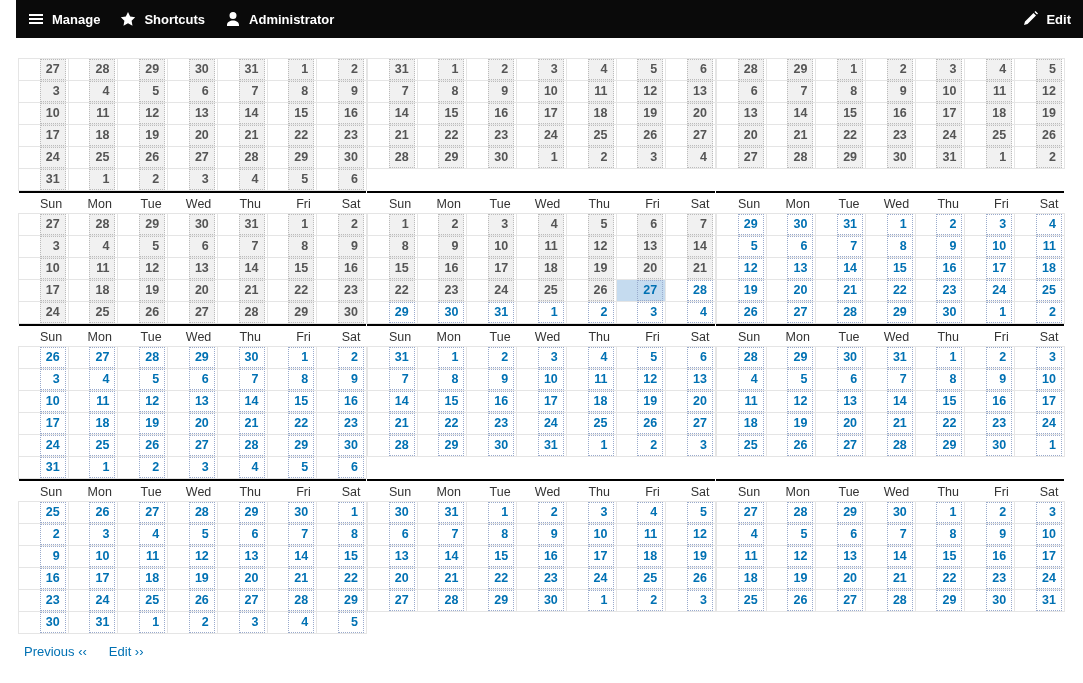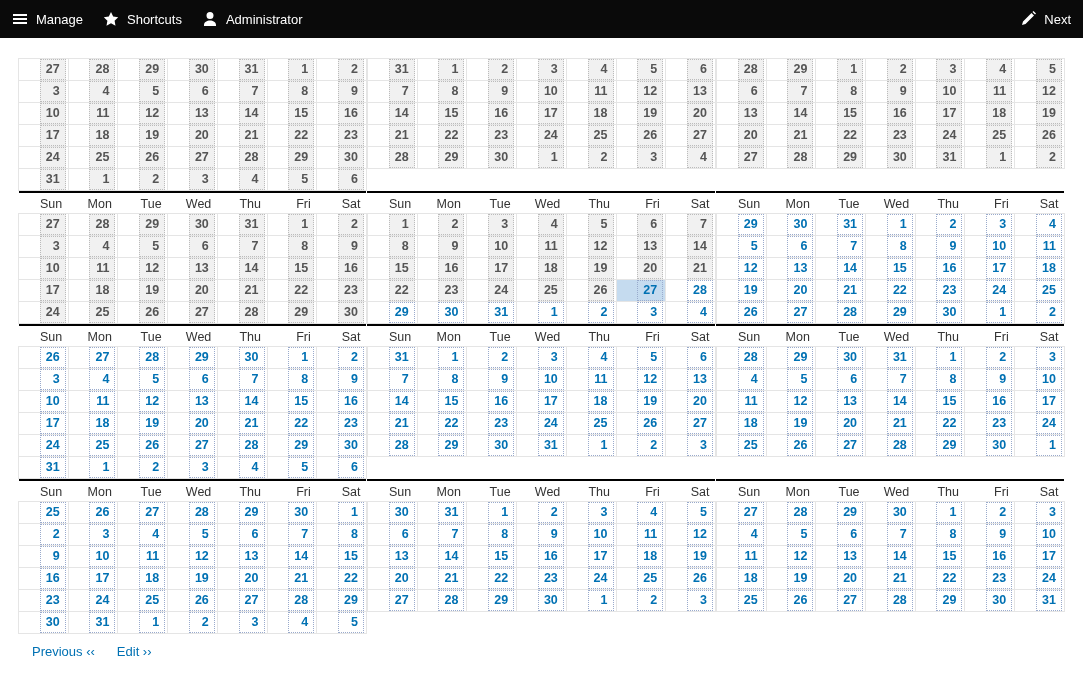--- a/index.html
+++ b/index.html
@@ -7,22 +7,23 @@
   
   
   .toolbar {
     background: #0a0a0a;
     color: #fff;
     height: 38px;
     display: flex;
     align-items: center;
     padding: 0 12px;
     font-size: 13px;
-    font-weight: normal;
+    font-weight: bold;
     justify-content: space-between;
+    margin-left: 16px;
   }
   .toolbar-left { display: flex; align-items: center; gap: 20px; }
   .toolbar-item { display: flex; align-items: center; gap: 8px; cursor: pointer; }
   .toolbar-item svg { width: 16px; height: 16px; fill: #fff; }
   
   
   .year {
     display: flex;
     flex-wrap: wrap;
     margin: 0;
@@ -94,21 +95,21 @@
   
   .year.cutoff .month:nth-child(-n+3) thead th {
     border-top: none;
     height: 8px;
     overflow: hidden;
     color: transparent;
   }
   
   
   .pager {
-    padding: 10px 32px;
+    padding: 10px 24px;
     display: flex;
     gap: 22px;
     font-size: 13px;
   }
   .pager a {
     color: #0071b3;
     text-decoration: none;
     cursor: pointer;
   }
 </style>
@@ -133,21 +134,21 @@
       <svg viewBox="0 0 16 16">
           <path d="M8 8a3.5 3.5 0 100-7 3.5 3.5 0 000 7zm0 1.5c-3 0-6 1.5-6 4.5V15h12v-1c0-3-3-4.5-6-4.5z"></path>
         </svg>
       <span>Administrator</span>
     </div>
   </div>
   <div class="toolbar-item">
     <svg viewBox="0 0 16 16">
         <path d="M11.5 2l2.5 2.5L5.5 13 2 14l1-3.5zM12.5 1l1-1L16 2.5l-1 1z"></path>
       </svg>
-    <span>Next</span>
+    <span>Edit</span>
   </div>
 </div>
 
 <div class="year cutoff" id="year-grid">
     <div class="month">
       <table>
         <thead>
           <tr>
             <th>Sun</th>
             <th>Mon</th>

